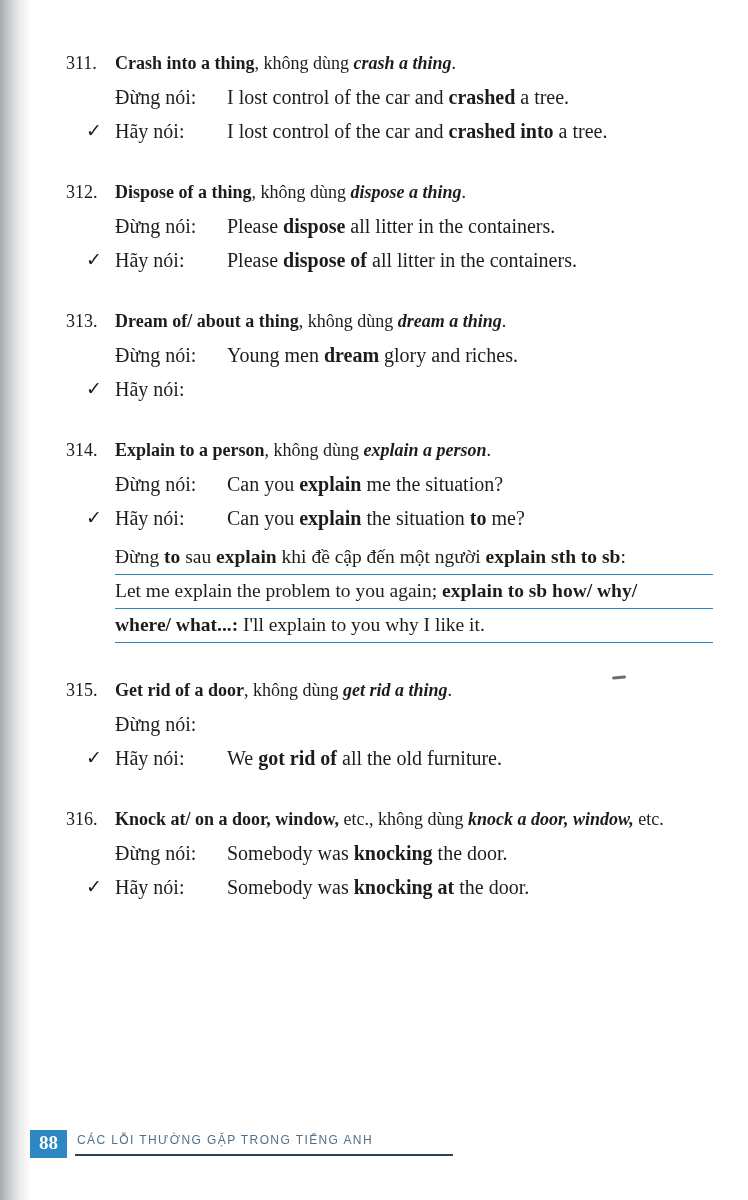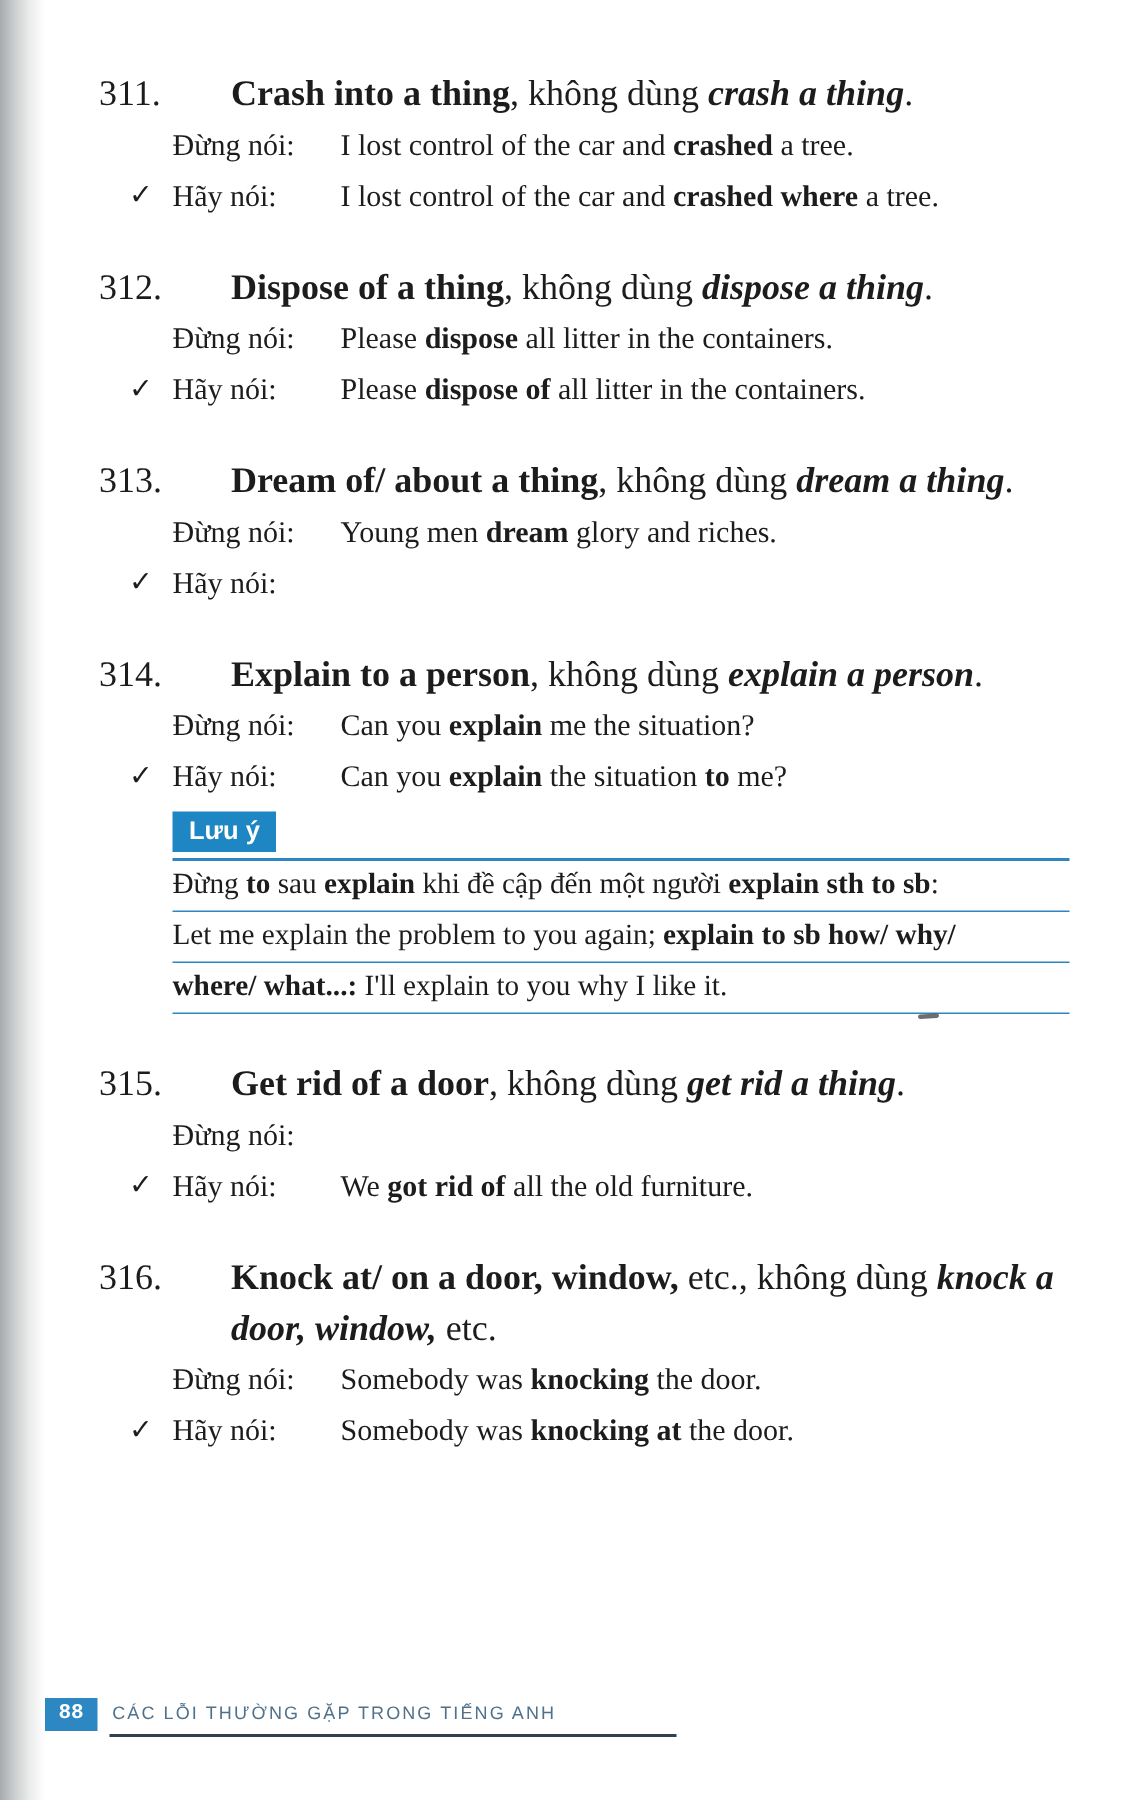--- a/index.html
+++ b/index.html
@@ -12,21 +12,21 @@
     overflow:hidden;
   }
   .edge-shadow{
     position:absolute;left:0;top:0;bottom:0;width:30px;
     background:linear-gradient(90deg,#a7abae 0px,#c9cccd 9px,#e9eaea 19px,#ffffff 30px);
   }
   .content{
     position:absolute;left:66px;right:33px;top:46px;
   }
   .entry{margin-bottom:27px;}
-  .heading-row{display:flex;font-size:24px;line-height:34px;gap:39px;}
+  .heading-row{display:flex;font-size:18px;line-height:34px;}
   .num{flex:0 0 49px;font-weight:normal;}
   .heading{flex:1;}
   .line{display:flex;font-size:20px;line-height:34px;}
   .check{flex:0 0 49px;text-align:right;padding-right:13px;font-size:19px;}
   .prefix{flex:0 0 112px;}
   .text{flex:1;}
   .seg-n{font-weight:normal;font-style:normal;}
   .seg-b{font-weight:bold;font-style:normal;}
   .seg-i{font-weight:normal;}
   .seg-bi{font-weight:bold;font-style:italic;}
@@ -52,23 +52,23 @@
     position:absolute;left:612px;top:676px;width:14px;height:2.5px;
     background:#4a4a4a;transform:rotate(-4deg);border-radius:2px;opacity:.8;
   }
   .footer{
     position:absolute;left:30px;bottom:42px;
     display:flex;align-items:flex-start;
   }
   .badge{
     background:var(--footer-badge,#2d87c3);
     color:#fff;
-    font-family:Liberation Mono, monospace;
+    font-family:Liberation Serif, serif;
     font-weight:bold;
-    font-size:14px;
+    font-size:19px;
     padding:2px 9px 4px;
     margin-right:8px;
   }
   .ftitle{
     font-family:"Liberation Sans",sans-serif;
     font-size:12px;
     letter-spacing:1.4px;
     color:var(--footer-title,#51718a);
     border-bottom:2.5px solid var(--footer-underline,#31404f);
     padding:3px 4px 7px 2px;
@@ -89,21 +89,21 @@
           <span class="heading"><span class="seg-b">Crash into a thing</span><span class="seg-n">, không dùng </span><span class="seg-bi">crash a thing</span><span class="seg-n">.</span></span>
         </div>
         <div class="line">
           <span class="check"></span>
           <span class="prefix">Đừng nói:</span>
           <span class="text"><span class="seg-n">I lost control of the car and </span><span class="seg-b">crashed</span><span class="seg-n"> a tree.</span></span>
         </div>
         <div class="line">
           <span class="check">✓</span>
           <span class="prefix">Hãy nói:</span>
-          <span class="text"><span class="seg-n">I lost control of the car and </span><span class="seg-b">crashed where</span><span class="seg-n"> a tree.</span></span>
+          <span class="text"><span class="seg-n">I lost control of the car and </span><span class="seg-b">crashed into</span><span class="seg-n"> a tree.</span></span>
         </div>
       </div>
       <div class="entry">
         <div class="heading-row">
           <span class="num">312.</span>
           <span class="heading"><span class="seg-b">Dispose of a thing</span><span class="seg-n">, không dùng </span><span class="seg-bi">dispose a thing</span><span class="seg-n">.</span></span>
         </div>
         <div class="line">
           <span class="check"></span>
           <span class="prefix">Đừng nói:</span>
@@ -139,21 +139,20 @@
           <span class="check"></span>
           <span class="prefix">Đừng nói:</span>
           <span class="text"><span class="seg-n">Can you </span><span class="seg-b">explain</span><span class="seg-n"> me the situation?</span></span>
         </div>
         <div class="line">
           <span class="check">✓</span>
           <span class="prefix">Hãy nói:</span>
           <span class="text"><span class="seg-n">Can you </span><span class="seg-b">explain</span><span class="seg-n"> the situation </span><span class="seg-b">to</span><span class="seg-n"> me?</span></span>
         </div>
         <div class="note">
-          <div class="note-header"><span class="note-label">Lưu ý</span></div>
           <div class="note-line"><span class="seg-n">Đừng </span><span class="seg-b">to</span><span class="seg-n"> sau </span><span class="seg-b">explain</span><span class="seg-n"> khi đề cập đến một người </span><span class="seg-b">explain sth to sb</span><span class="seg-n">:</span></div>
           <div class="note-line"><span class="seg-i">Let me explain the problem to you again;</span><span class="seg-n"> </span><span class="seg-b">explain to sb how/ why/</span></div>
           <div class="note-line"><span class="seg-b">where/ what...:</span><span class="seg-n"> </span><span class="seg-i">I'll explain to you why I like it.</span></div>
         </div>
       </div>
       <div class="entry">
         <div class="heading-row">
           <span class="num">315.</span>
           <span class="heading"><span class="seg-b">Get rid of a door</span><span class="seg-n">, không dùng </span><span class="seg-bi">get rid a thing</span><span class="seg-n">.</span></span>
         </div>

